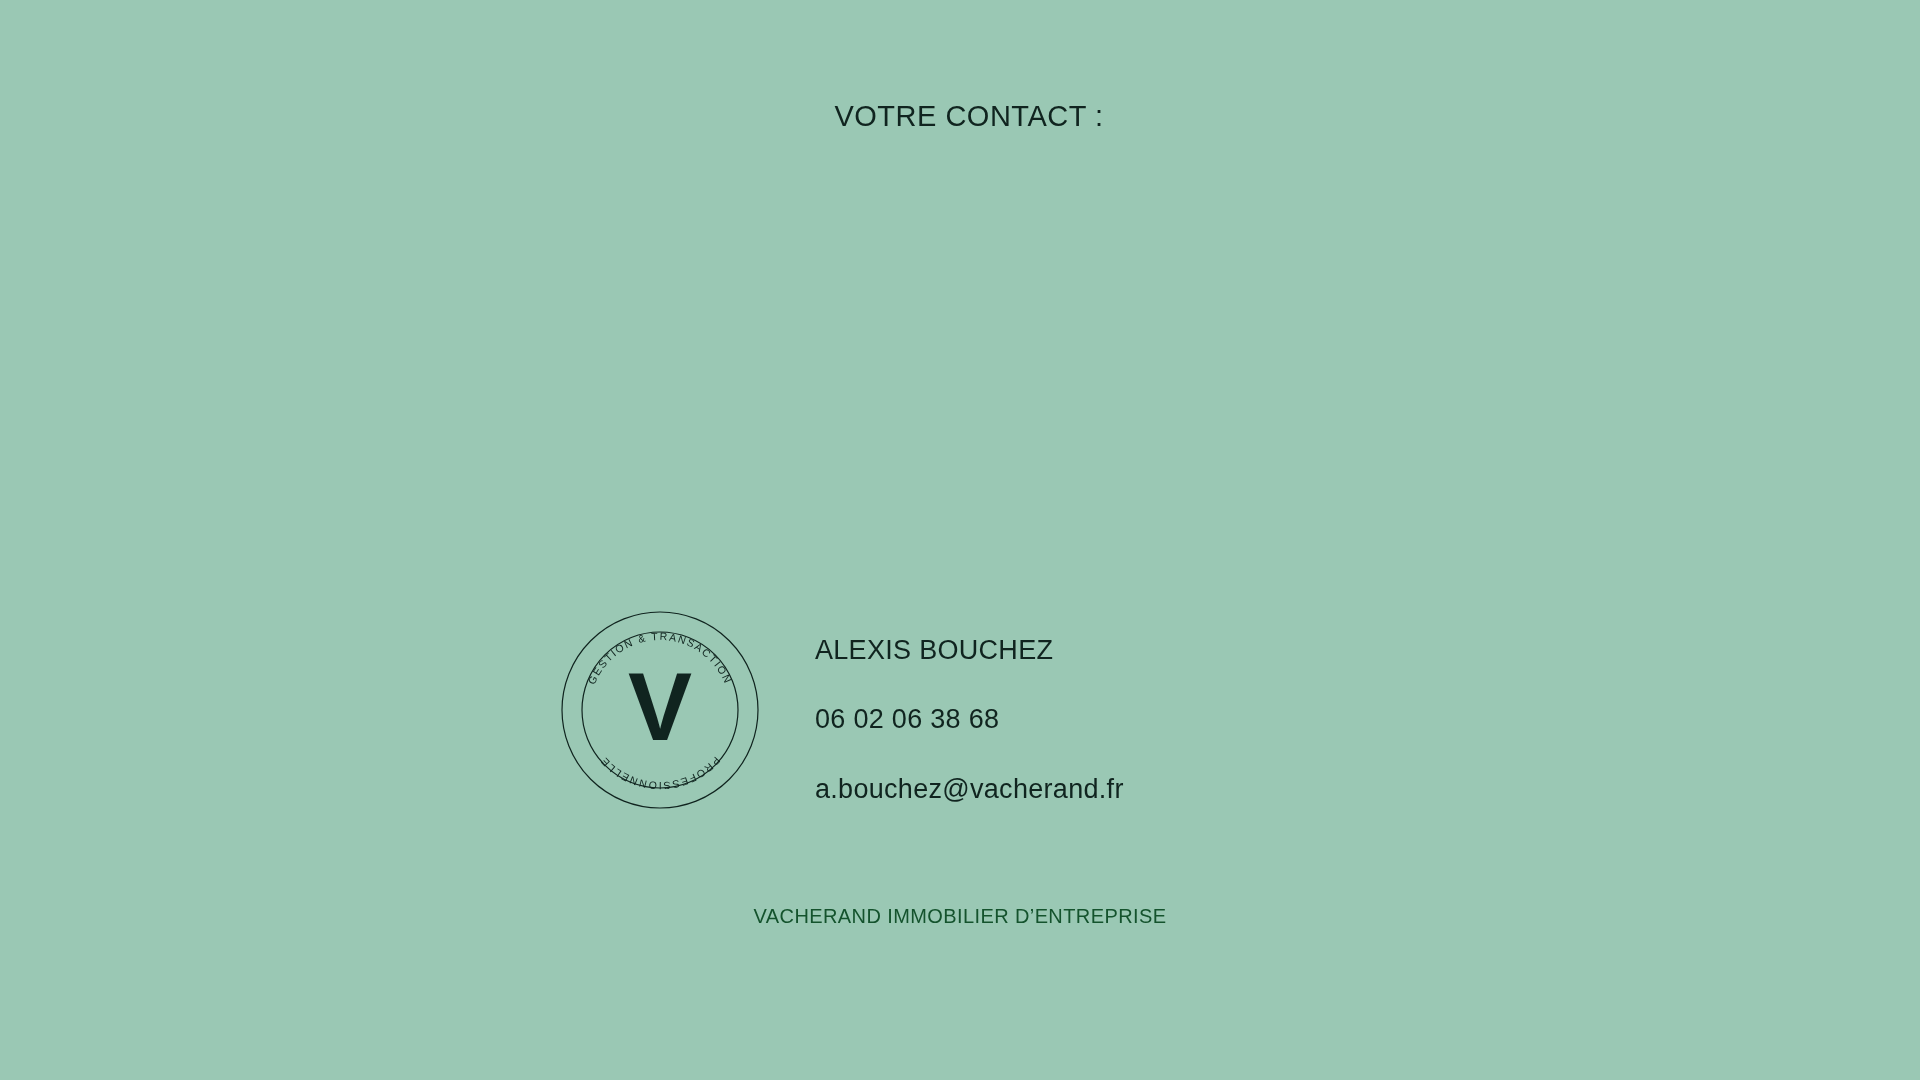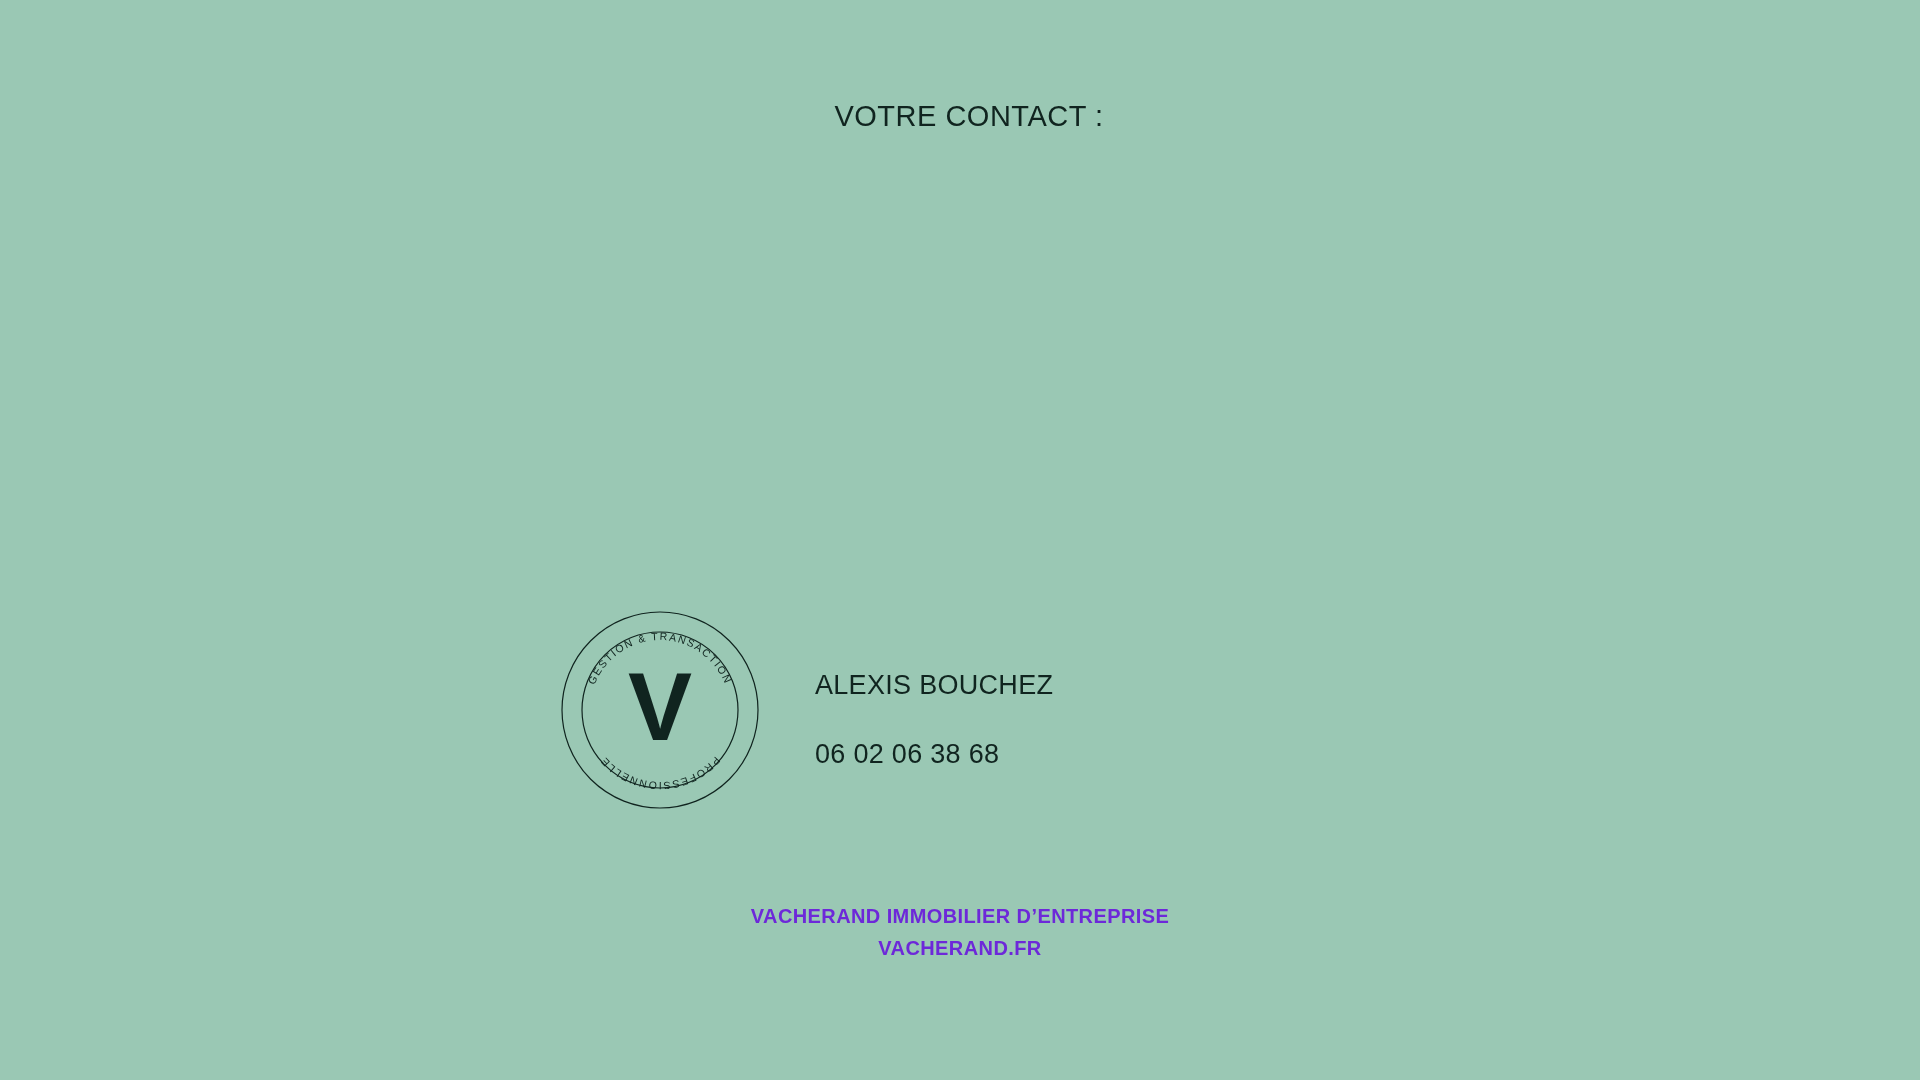--- a/index.html
+++ b/index.html
@@ -67,22 +67,22 @@
     line-height: 1.15;
     margin-top: 24px;
   }
 
   .footer {
     position: absolute;
     top: 900px;
     left: 0;
     width: 1920px;
     text-align: center;
-    color: #6d28d9;
-    font-weight: bold;
+    color: #14532d;
+    font-weight: normal;
     font-size: 20px;
     letter-spacing: 0.4px;
     line-height: 1.62;
   }
   .footer div {
     white-space: nowrap;
   }
 </style>
 </head>
 <body>
@@ -107,22 +107,22 @@
         <text font-family="'Liberation Sans', sans-serif" font-size="10.5" letter-spacing="1.6" fill="#10241f">
           <textPath href="#arcBottom" startOffset="50%" text-anchor="middle">PROFESSIONNELLE</textPath>
         </text>
         <text x="100" y="130" text-anchor="middle" font-family="'Liberation Sans', sans-serif" font-size="96" font-weight="bold" fill="#10241f">V</text>
       </svg>
     </div>
 
     <div class="details">
       <div>ALEXIS BOUCHEZ</div>
       <div>06 02 06 38 68</div>
+      <div>a.bouchez@vacherand.fr</div>
     </div>
 
   </div>
 
   <div class="footer">
     <div>VACHERAND IMMOBILIER D’ENTREPRISE</div>
-    <div>VACHERAND.FR</div>
   </div>
 
 </div>
 
 </body></html>

